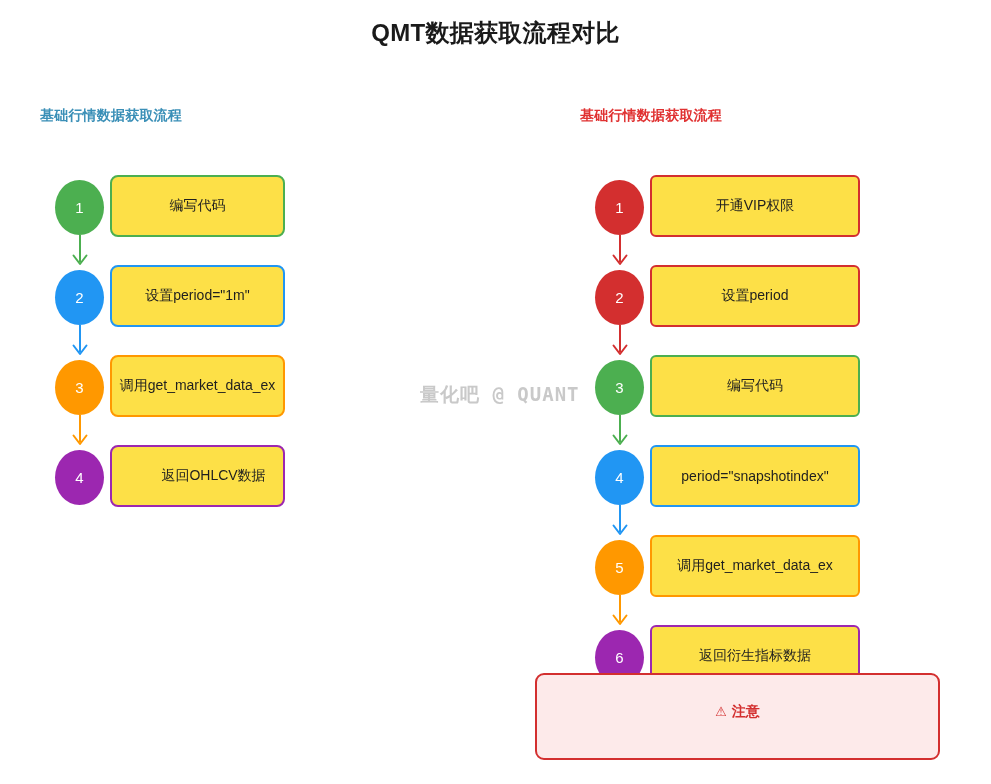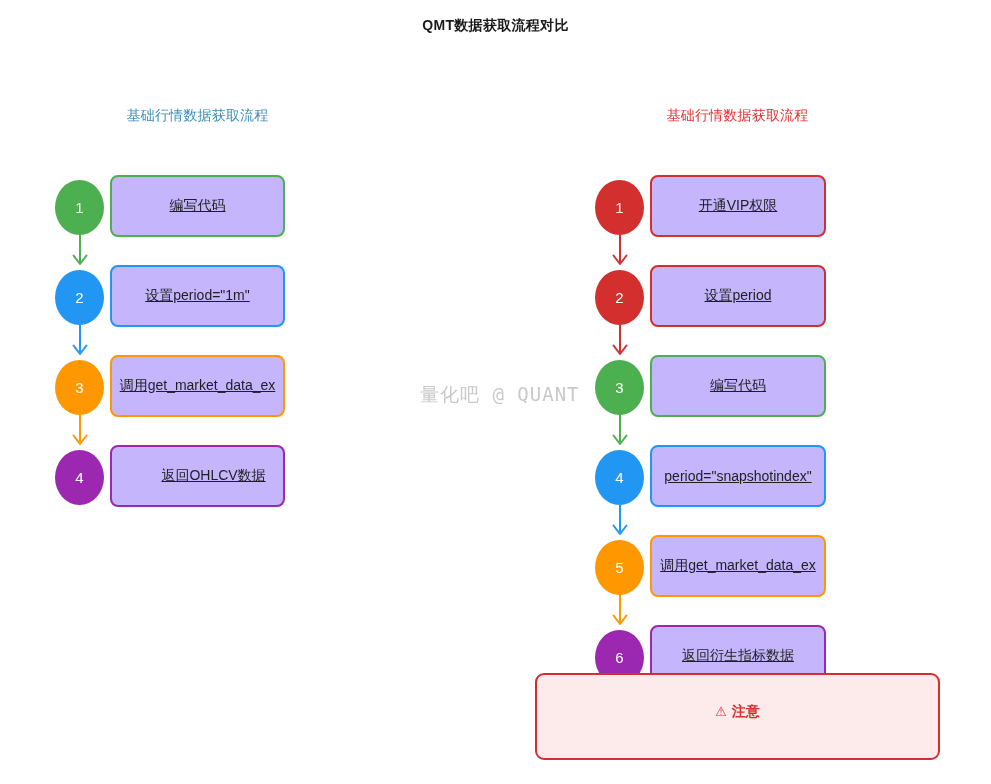--- a/index.html
+++ b/index.html
@@ -16,32 +16,31 @@
     color: #222222;
   }
 
   
   .page-title {
     position: absolute;
     left: 0;
     top: 17px;
     width: 991px;
     text-align: center;
-    font-size: 14px;
+    font-size: 24px;
     font-weight: bold;
     color: #1a1a1a;
     letter-spacing: 0.3px;
   }
 
   
   .col-header {
     position: absolute;
     font-size: 14px;
-    font-weight: normal;
-    text-align: center;
+    font-weight: bold;
     letter-spacing: 0.2px;
   }
   .col-header.left  { left: 40px;  top: 107px; width: 315px; color: #3a8fb7; }
   .col-header.right { left: 580px; top: 107px; width: 315px; color: #e03131; }
 
   
   .flow {
     position: absolute;
   }
   .flow.left  { left: 55px;  top: 175px; }
@@ -64,32 +63,31 @@
     align-items: center;
     justify-content: center;
     z-index: 3;
   }
   .box {
     position: absolute;
     top: 0;
     height: 62px;
     border: 2px solid #0f766e;
     border-radius: 8px;
-    background: #c4b5fd;
+    background: #fde047;
     display: flex;
     align-items: center;
     justify-content: center;
     font-size: 14px;
     color: #1f1f1f;
     box-sizing: border-box;
     z-index: 2;
-    text-decoration: underline;
   }
   .flow.left  .box { left: 55px; width: 175px; }
-  .flow.right .box { left: 55px; width: 176px; }
+  .flow.right .box { left: 55px; width: 210px; border-radius: 6px; }
 
   .connector {
     position: absolute;
     left: 17px;
     top: 60px;
     width: 16px;
     height: 32px;
     z-index: 1;
   }
   .connector svg { display: block; }
@@ -98,20 +96,21 @@
   .watermark {
     position: absolute;
     left: 420px;
     top: 382px;
     font-size: 19px;
     color: #c9c9c9;
     font-family: "DejaVu Sans Mono", "Liberation Mono", monospace;
     letter-spacing: 1px;
     white-space: nowrap;
     user-select: none;
+    font-weight: bold;
   }
 
   
   .warning-box {
     position: absolute;
     left: 535px;
     top: 673px;
     width: 405px;
     height: 87px;
     box-sizing: border-box;

